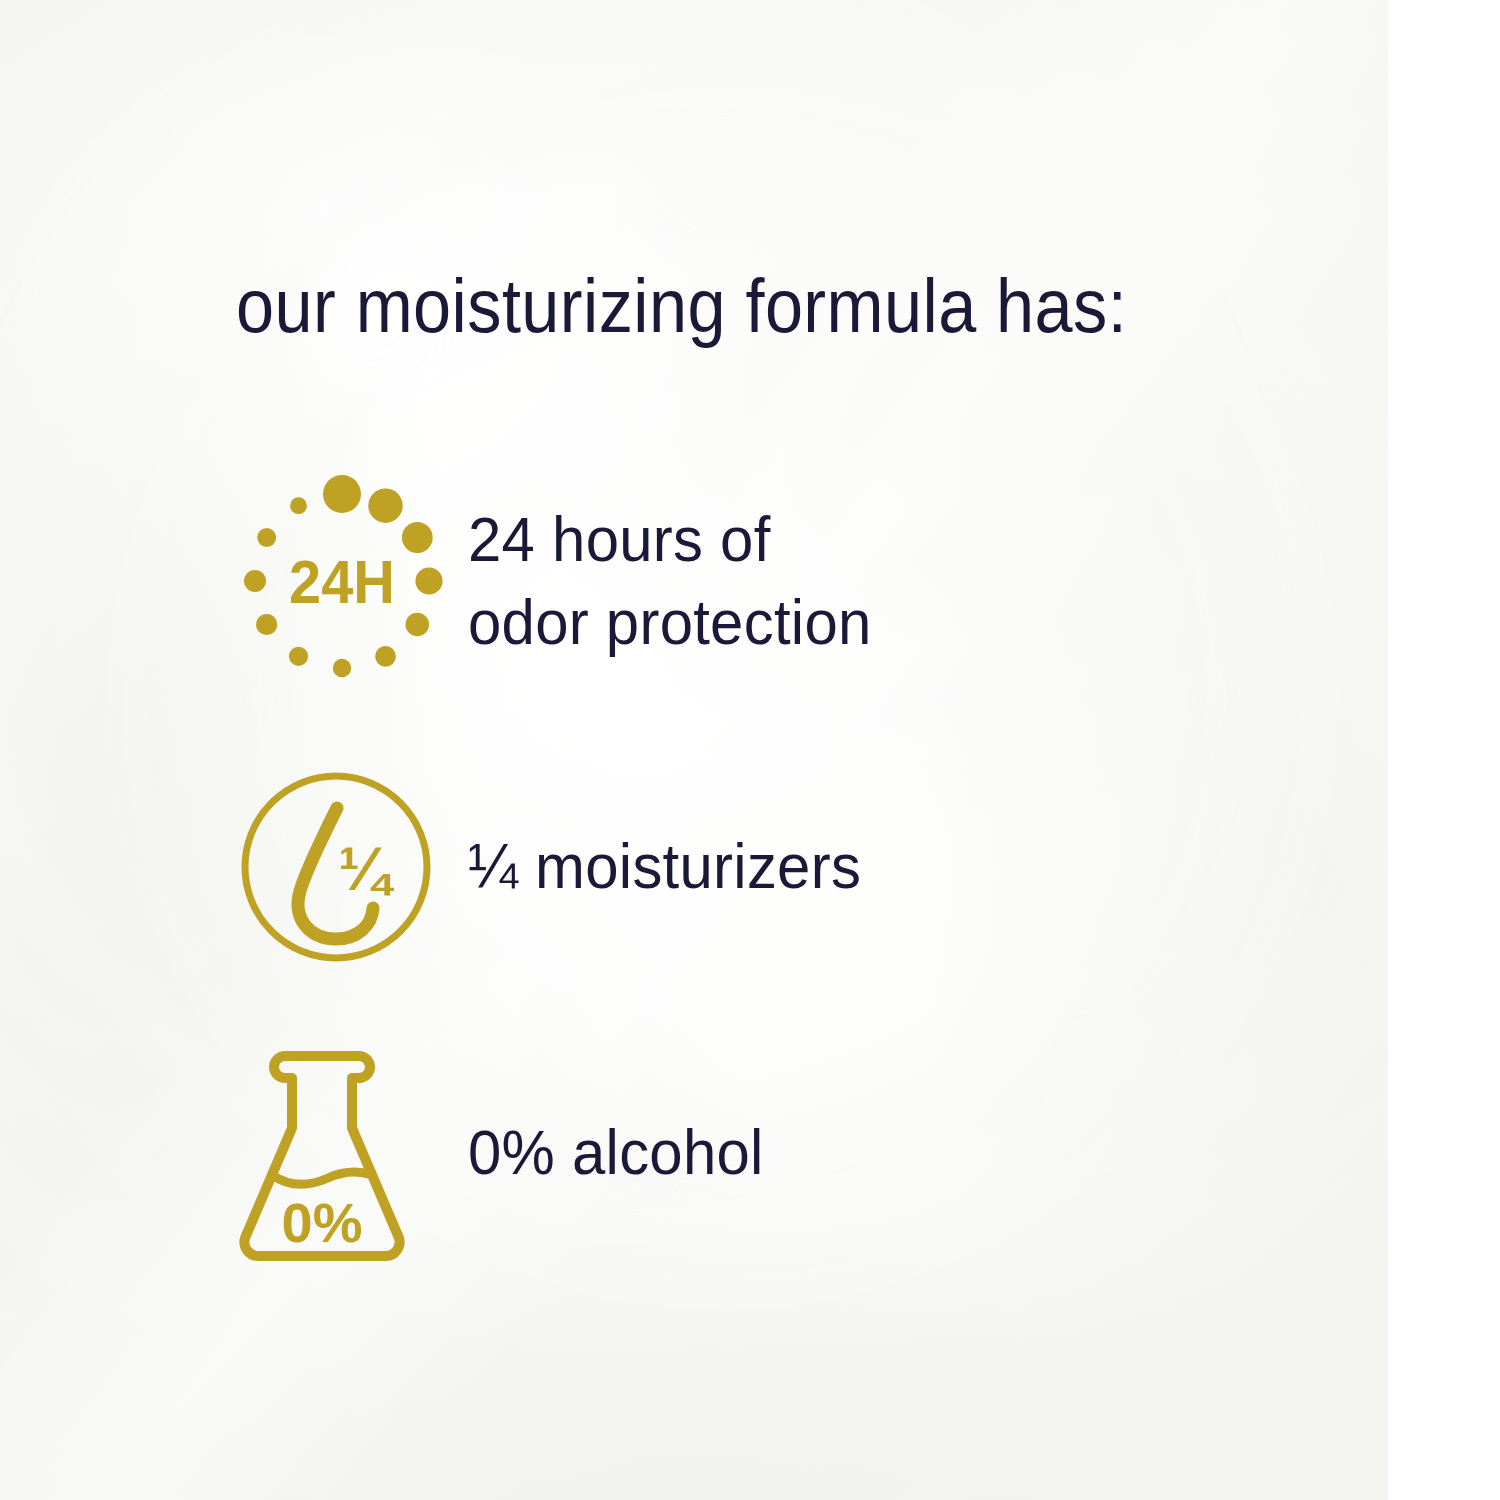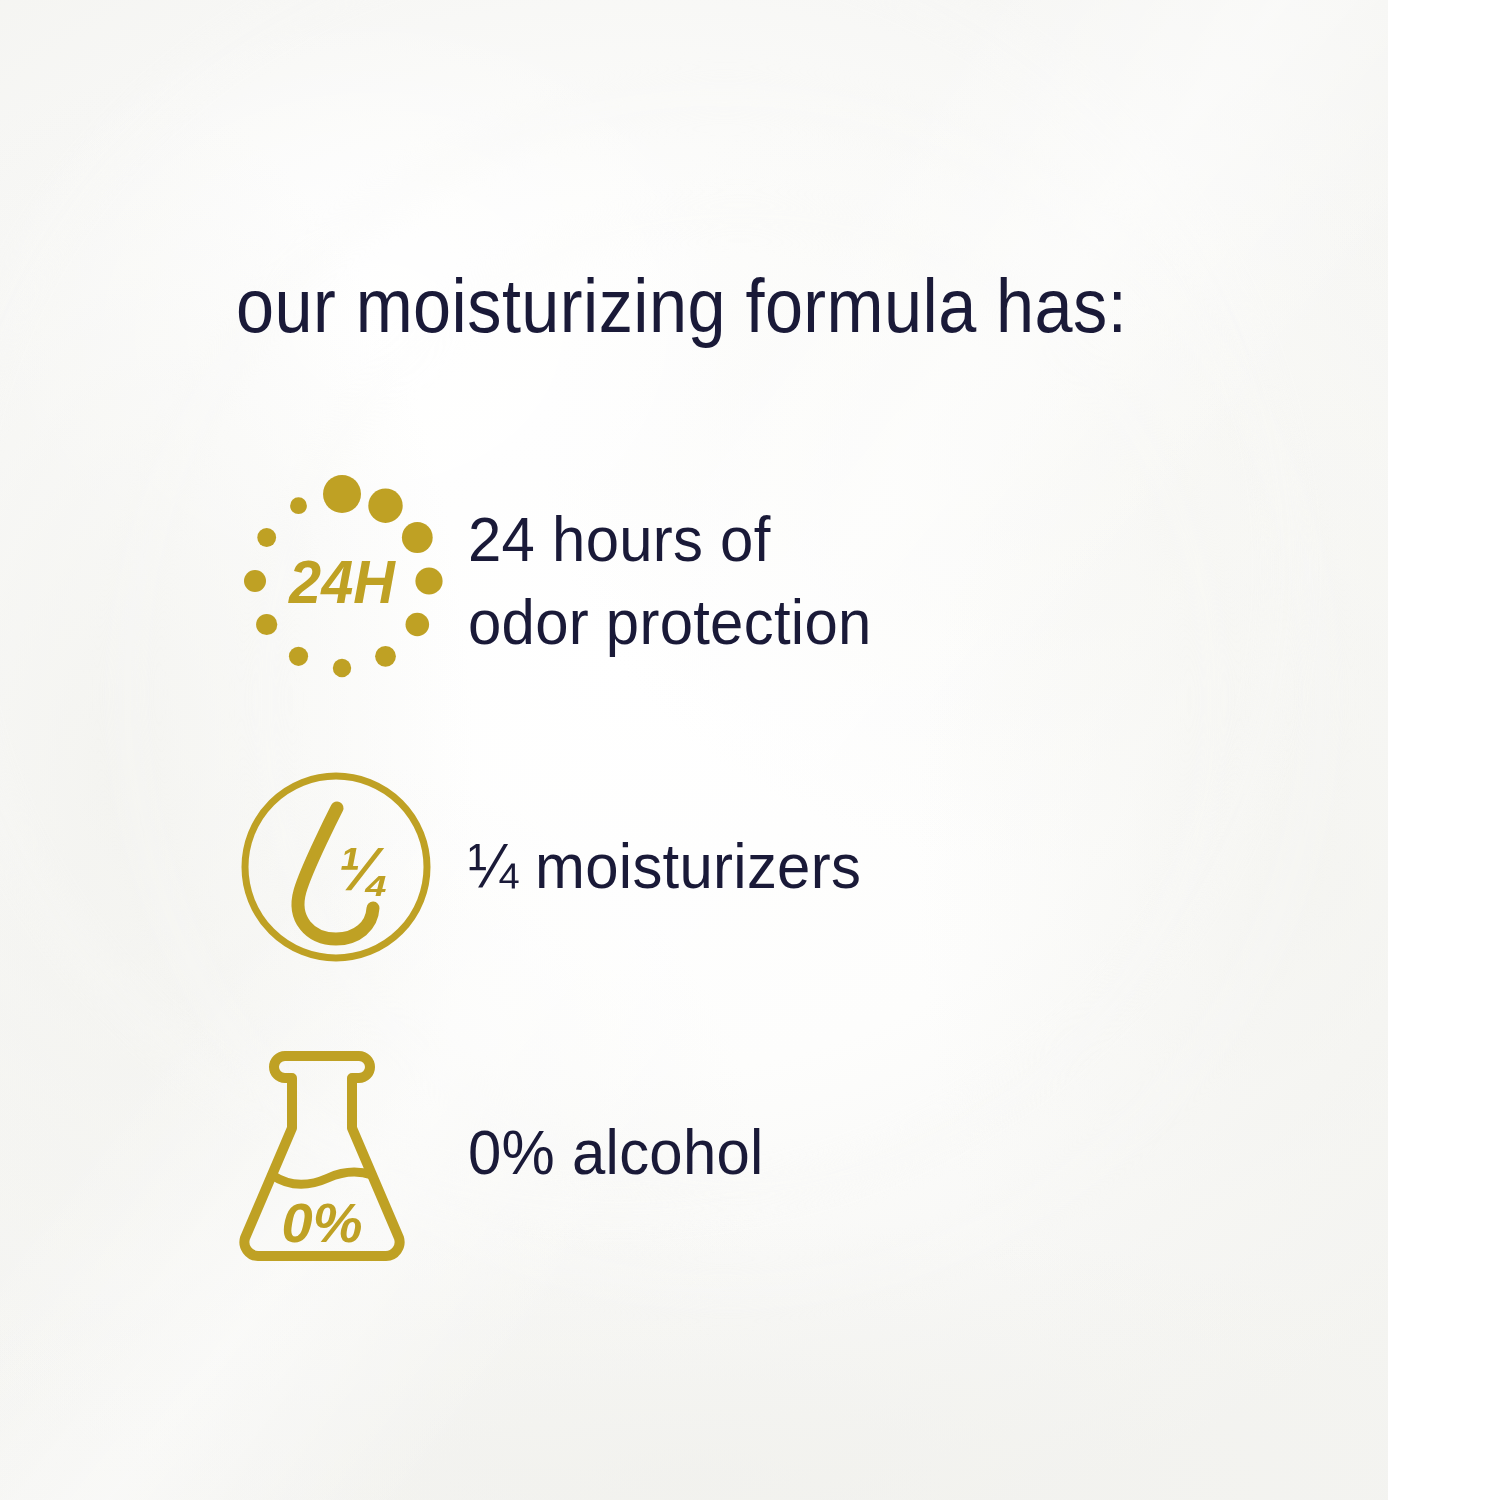--- a/index.html
+++ b/index.html
@@ -96,21 +96,20 @@
     box-sizing: border-box;
   }
   .feature + .feature { margin-top: 34px; }
 
   .icon-slot {
     width: 232px;
     flex: 0 0 232px;
     display: flex;
     align-items: center;
     justify-content: flex-start;
-    font-style: italic;
   }
 
   .feature-text {
     font-family: "Liberation Sans", sans-serif;
     font-size: 63px;
     line-height: 1.32;
     font-weight: 300;
     color: #1a1a38;
     letter-spacing: 0.3px;
     transform: scaleX(0.95);

